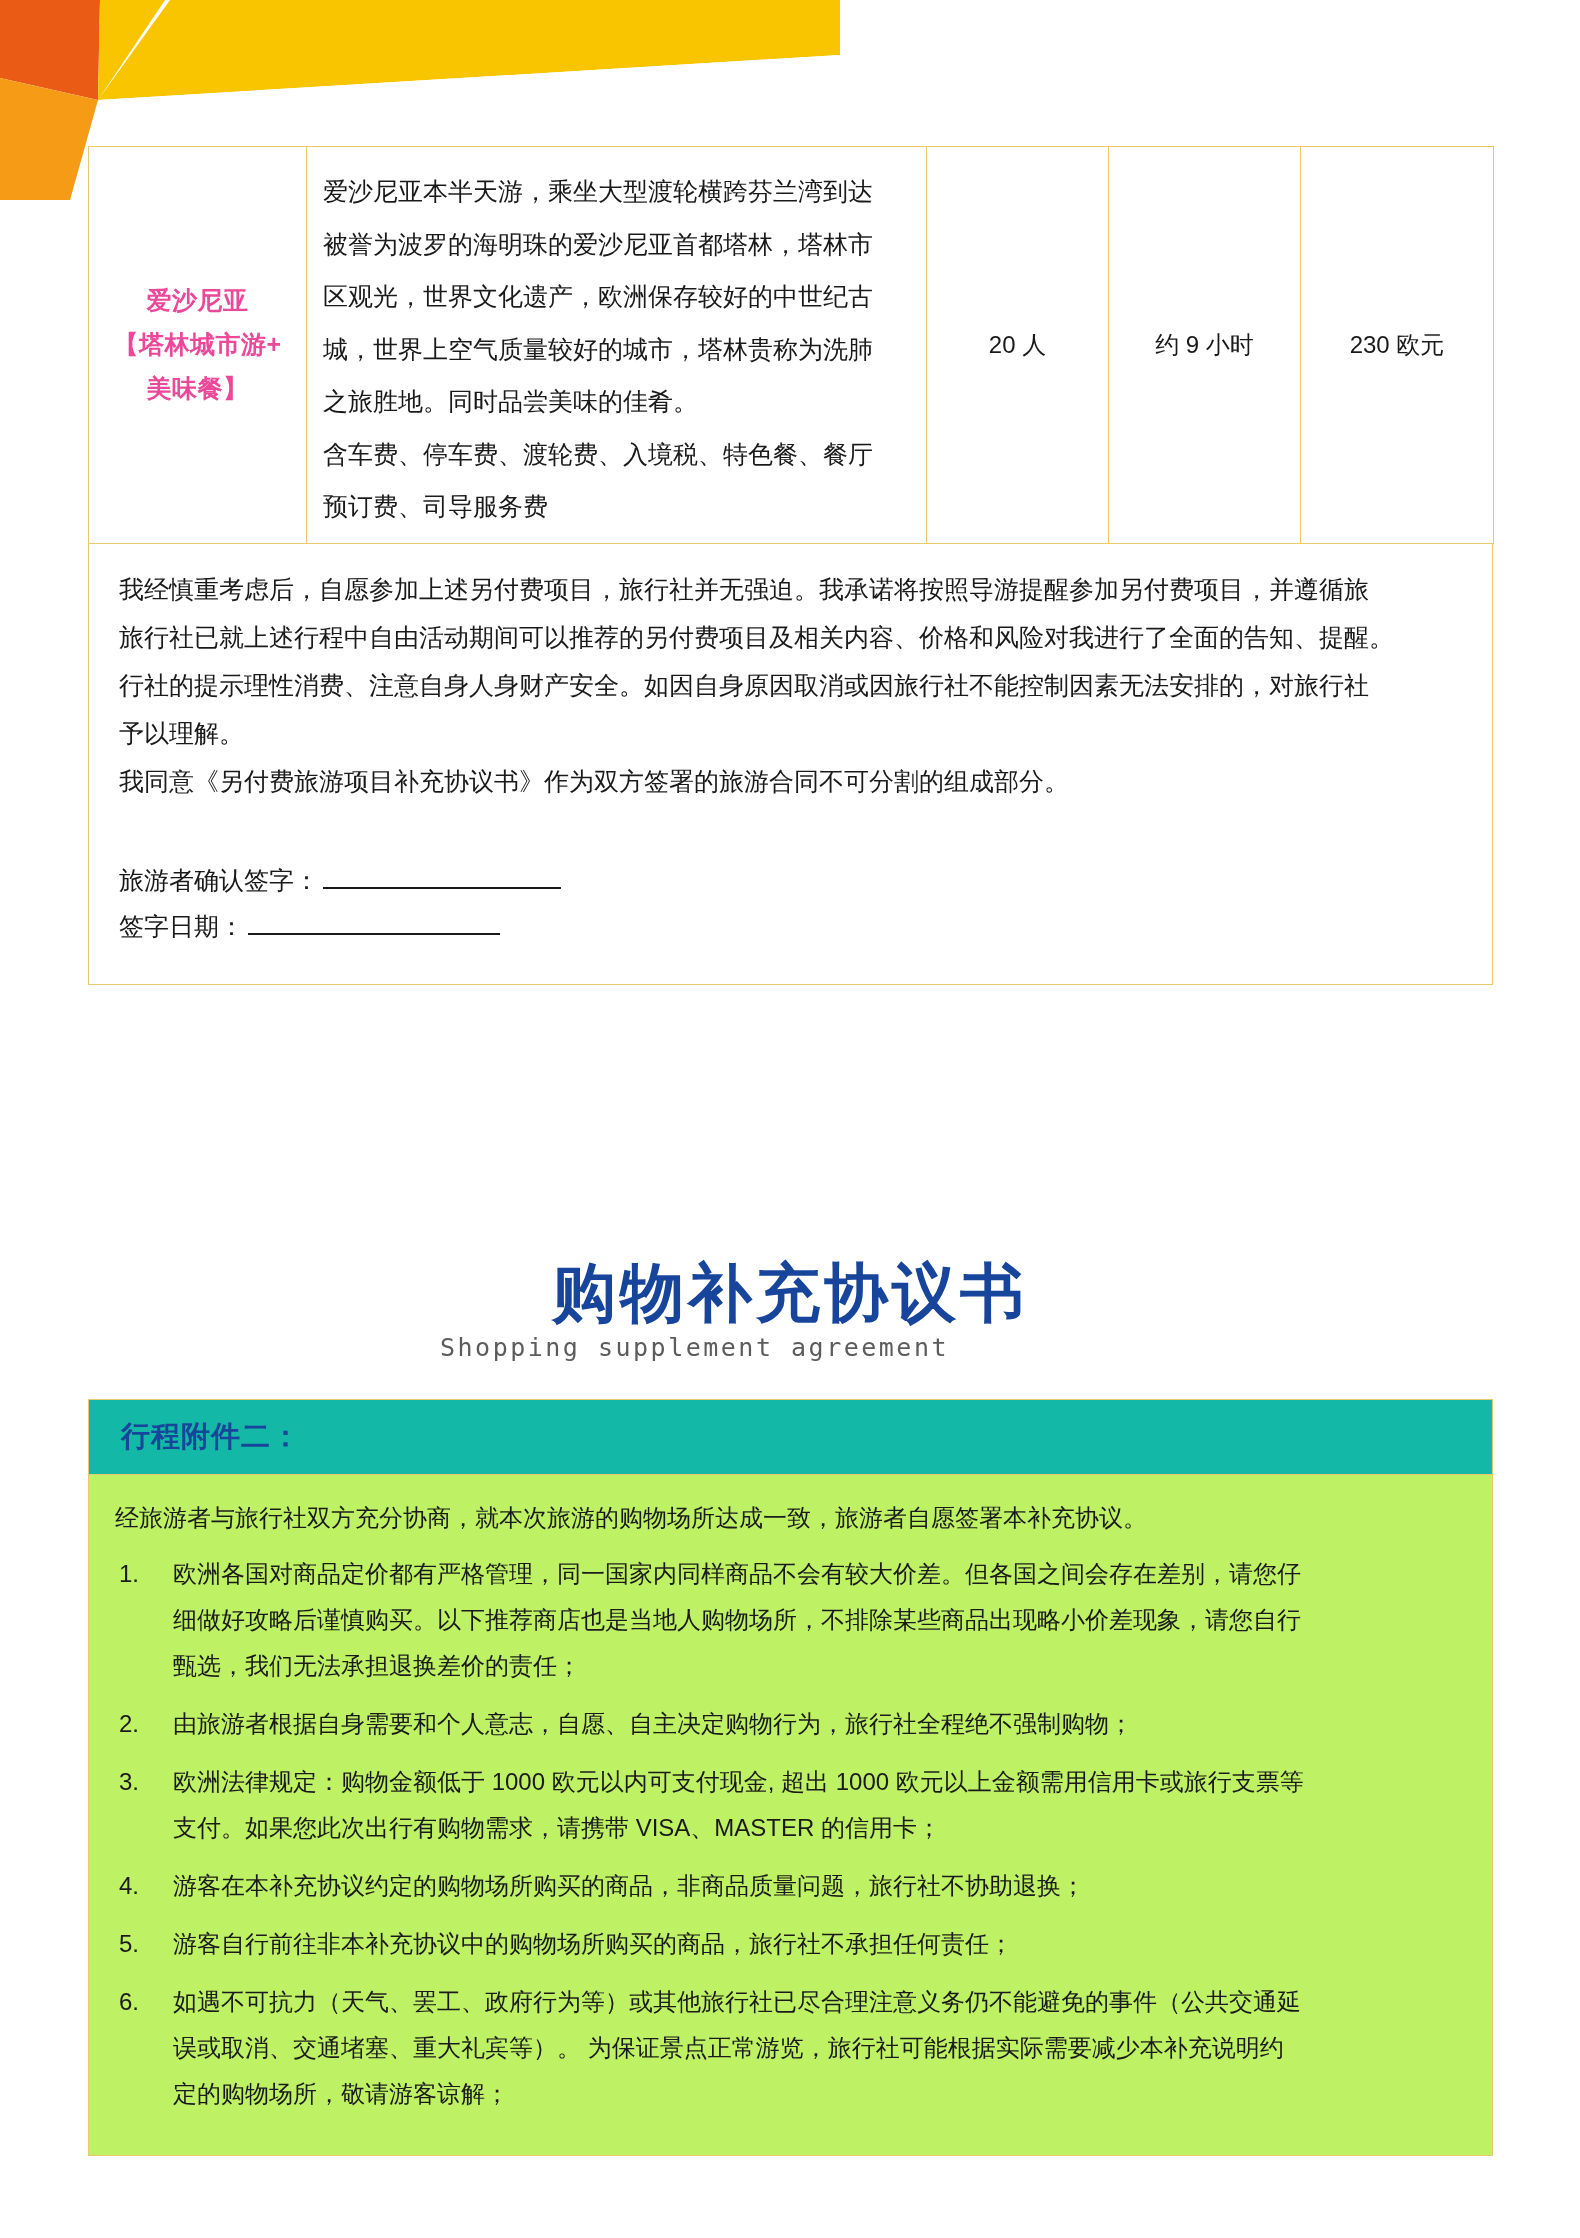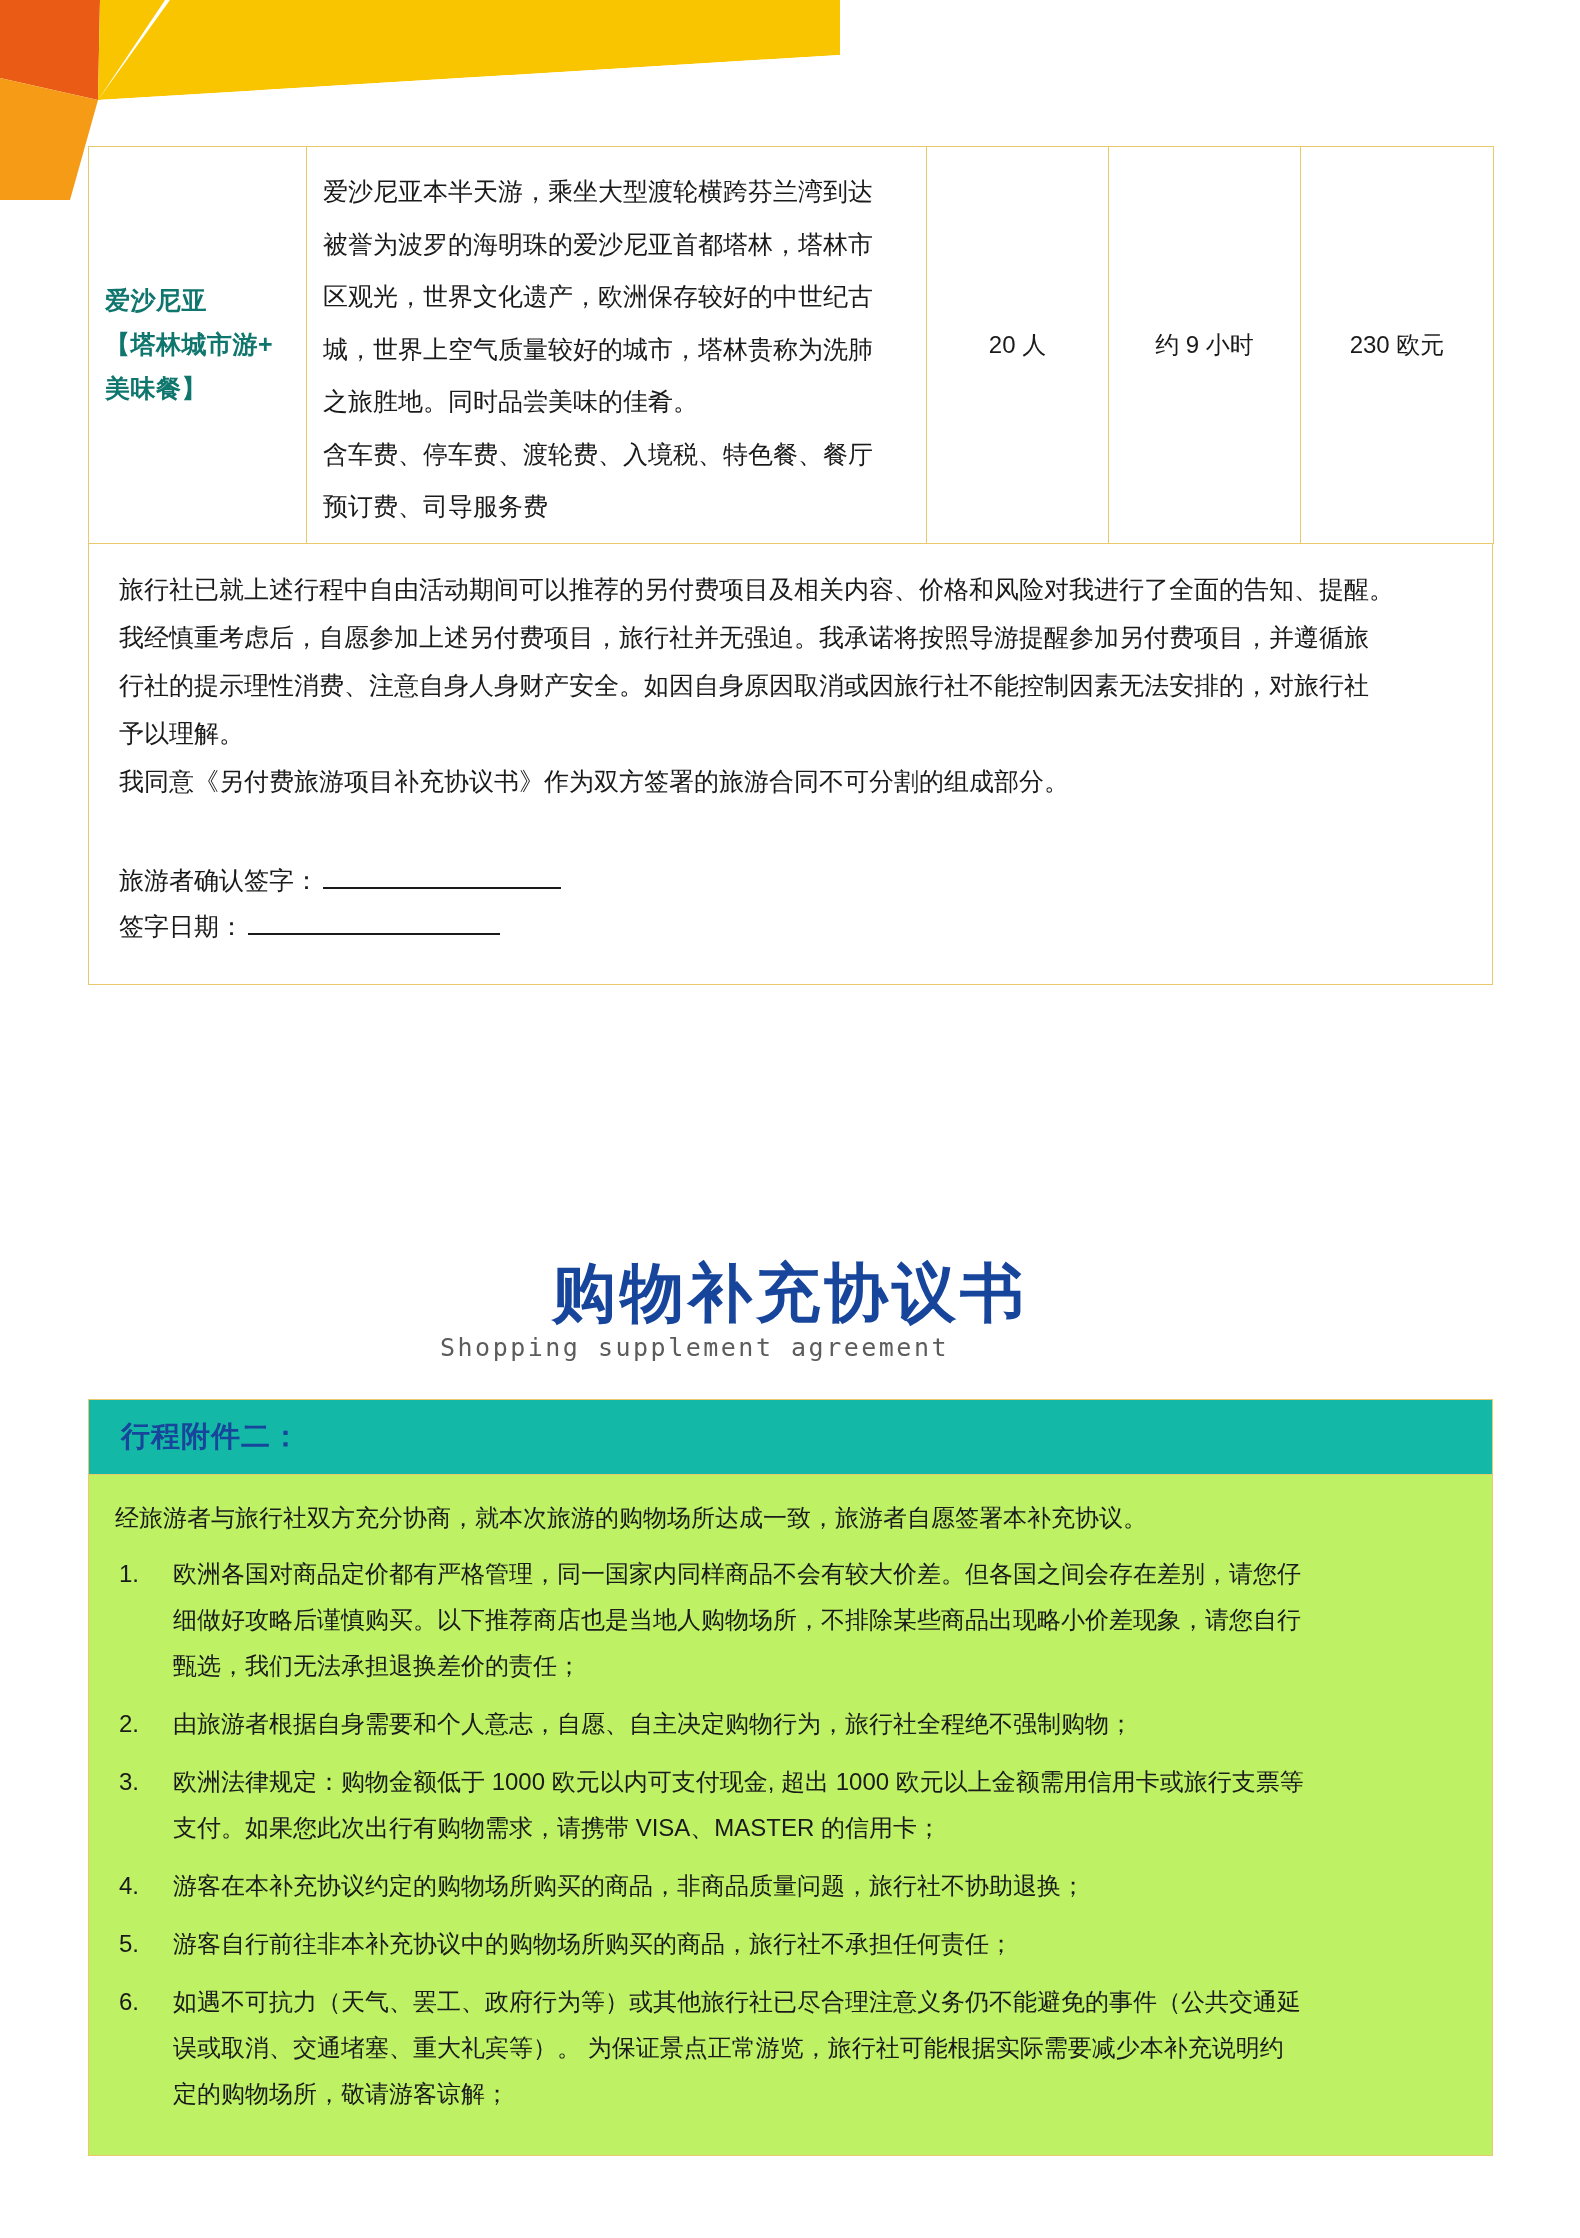--- a/index.html
+++ b/index.html
@@ -41,22 +41,22 @@
     border-collapse: collapse;
     table-layout: fixed;
   }
   #offer-table td {
     border: 1.5px solid #e9c96b;
     vertical-align: middle;
     padding: 14px 16px;
   }
   td.col-name {
     width: 218px;
-    text-align: left;
-    color: #0f766e;
+    text-align: center;
+    color: #ec4899;
     font-weight: bold;
     font-size: 25px;
     line-height: 1.75;
     letter-spacing: .5px;
   }
   td.col-desc {
     width: 620px;
     text-align: left;
     font-size: 25px;
     line-height: 1.78;
@@ -213,22 +213,22 @@
           <span class="desc-line">预订费、司导服务费</span>
         </td>
         <td class="col-people">20 人</td>
         <td class="col-time">约 9 小时</td>
         <td class="col-price">230 欧元</td>
       </tr>
     </tbody>
   </table>
 
   <div id="declaration-block">
+    <div class="decl-line">我经慎重考虑后，自愿参加上述另付费项目，旅行社并无强迫。我承诺将按照导游提醒参加另付费项目，并遵循旅</div>
     <div class="decl-line">旅行社已就上述行程中自由活动期间可以推荐的另付费项目及相关内容、价格和风险对我进行了全面的告知、提醒。</div>
-    <div class="decl-line">我经慎重考虑后，自愿参加上述另付费项目，旅行社并无强迫。我承诺将按照导游提醒参加另付费项目，并遵循旅</div>
     <div class="decl-line">行社的提示理性消费、注意自身人身财产安全。如因自身原因取消或因旅行社不能控制因素无法安排的，对旅行社</div>
     <div class="decl-line">予以理解。</div>
     <div class="decl-line">我同意《另付费旅游项目补充协议书》作为双方签署的旅游合同不可分割的组成部分。</div>
 
     <div class="sig-spacer"></div>
 
     <div class="sig-row">
       <span>旅游者确认签字：</span><span class="sig-rule long"></span>
     </div>
     <div class="sig-row">

